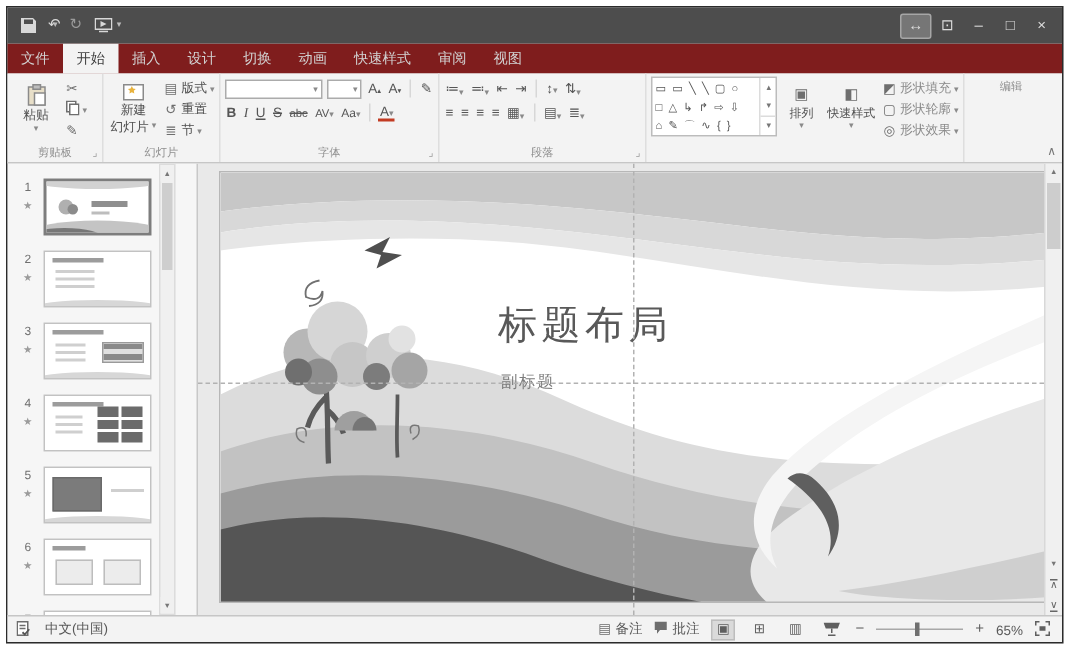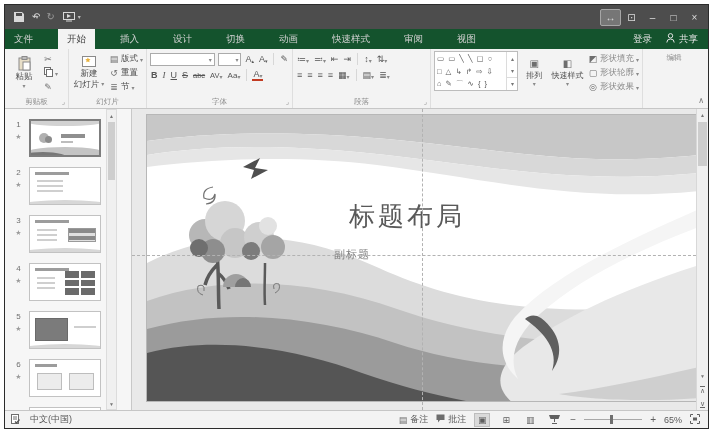--- a/index.html
+++ b/index.html
@@ -13,21 +13,21 @@
   .qat { display:flex; align-items:center; gap:8px; padding-left:9px; z-index:2; }
   .qic { color:#d8d8d8; font-size:10px; line-height:1; display:flex; align-items:center; }
   .qic svg { display:block; }
   .qdd { font-size:6px; color:#bbb; margin-left:-5px; }
   .title { position:absolute; left:0; right:0; text-align:center; font-size:9.5px; color:#ececec; }
   .winctrl { margin-left:auto; display:flex; align-items:center; padding-right:3px; z-index:2; }
   .wbtn { width:21px; height:17px; display:flex; align-items:center; justify-content:center; color:#dcdcdc; font-size:10px; }
   .wbtn.hl { background:#767676; border:1px solid #a6a6a6; border-radius:2px; }
 
   
-  .tabrow { height:20px; background:#14532d; display:flex; align-items:stretch; font-size:9.5px; color:#d2d2d2; flex:0 0 auto;gap:16px; }
+  .tabrow { height:20px; background:#7f1d1d; display:flex; align-items:stretch; font-size:9.5px; color:#d2d2d2; flex:0 0 auto; }
   .tab { padding:4px 9px 0; display:flex; align-items:flex-start; cursor:default; }
   .tab.active { background:#f3f3f3; color:#3f3f3f; }
   .tellme { display:flex; align-items:center; gap:4px; color:#a6a6a6; padding:0 10px; }
   .tr-right { margin-left:auto; display:flex; align-items:center; gap:14px; padding-right:10px; color:#e3e3e3; }
   .share { display:flex; align-items:center; gap:4px; }
 
   
   .ribbon { height:60px; background:#f3f3f3; border-bottom:1px solid #c6c6c6; display:flex; position:relative; flex:0 0 auto; color:#4f4f4f; }
   .rgroup { display:flex; flex-direction:column; border-right:1px solid #dedede; padding:2px 3px 0; }
   .rg-body { flex:1; display:flex; align-items:flex-start; gap:3px; }
@@ -81,21 +81,21 @@
   .m-table { position:absolute; right:4px; top:12px; width:28px; height:14px; background:repeating-linear-gradient(#8a8a8a 0 4px,#e0e0e0 4px 7px); border:1px solid #9a9a9a; }
   .m-chips { position:absolute; right:5px; top:7px; width:30px; height:24px; display:grid; grid-template-columns:1fr 1fr; gap:2px; }
   .m-chips i { background:#6b6b6b; }
   .m-photo { position:absolute; left:5px; top:6px; width:33px; height:23px; background:#7b7b7b; border:1px solid #6a6a6a; }
   .m-ph { position:absolute; top:13px; width:25px; height:17px; border:1px solid #bdbdbd; background:#ececec; }
 
   
   .canvas { position:absolute; left:127px; top:0; right:0; bottom:0; background:#e9e9e9; }
   .slide { position:absolute; left:14px; top:5px; width:552px; height:288px; background:#fff; border:1px solid #b7b7b7; overflow:hidden; }
   .slide svg { position:absolute; left:0; top:0; }
-  .slide-title { position:absolute; left:202px; top:84px; font-size:26px; color:#595959; letter-spacing:3px;text-align:right; }
+  .slide-title { position:absolute; left:185px; top:84px; font-size:26px; color:#595959; letter-spacing:3px;text-align:right; }
   .slide-sub { position:absolute; left:187px; top:132px; font-size:11px; color:#7c7c7c; letter-spacing:1px;text-align:right; }
   .guide-v { position:absolute; left:290px; top:0; bottom:0; width:0; border-left:1px dashed #b2b2b2; pointer-events:none; }
   .guide-h { position:absolute; top:146px; left:0; right:12px; height:0; border-top:1px dashed #b2b2b2; pointer-events:none; }
   .vscroll { position:absolute; right:0; top:0; bottom:0; width:12px; background:#f0f0f0; border-left:1px solid #d8d8d8; }
   .vscroll .sbtn { position:absolute; left:0; right:0; height:12px; display:flex; align-items:center; justify-content:center; font-size:5px; color:#777; }
   .vscroll .sthumb { position:absolute; left:1px; right:1px; top:13px; height:44px; background:#cdcdcd; }
   .navbtn { position:absolute; left:0; right:0; height:12px; display:flex; align-items:center; justify-content:center; font-size:7px; color:#666; }
   .navbtn i { font-style:normal; display:block; line-height:1; }
   .navbtn.prev i { border-top:1px solid #666; }
   .navbtn.next i { border-bottom:1px solid #666; }
@@ -152,32 +152,20 @@
   <div class="tabrow">
     <div class="tab">文件</div>
     <div class="tab active">开始</div>
     <div class="tab">插入</div>
     <div class="tab">设计</div>
     <div class="tab">切换</div>
     <div class="tab">动画</div>
     <div class="tab">快速样式</div>
     <div class="tab">审阅</div>
     <div class="tab">视图</div>
-    <div class="tr-right">
-      <span>登录</span>
-      <span class="share">
-        <span>
-          <svg width="9" height="10" viewBox="0 0 9 10">
-              <circle cx="4.5" cy="2.8" r="2.2" fill="none" stroke="#e3e3e3"></circle>
-              <path d="M0.8,9.5 a3.7,3.5 0 0 1 7.4,0" fill="none" stroke="#e3e3e3"></path>
-            </svg>
-        </span>
-        <span>共享</span>
-      </span>
-    </div>
   </div>
 
   <div class="ribbon">
 
     <div class="rgroup" style="width:64px">
       <div class="rg-body">
         <div class="bigbtn">
           <svg width="13" height="15" viewBox="0 0 13 15">
               <rect x="1" y="2" width="11" height="12" fill="#e8dfc8" stroke="#8a8a8a"></rect>
               <rect x="4" y="0.5" width="5" height="3" fill="#bdbdbd" stroke="#8a8a8a"></rect>

